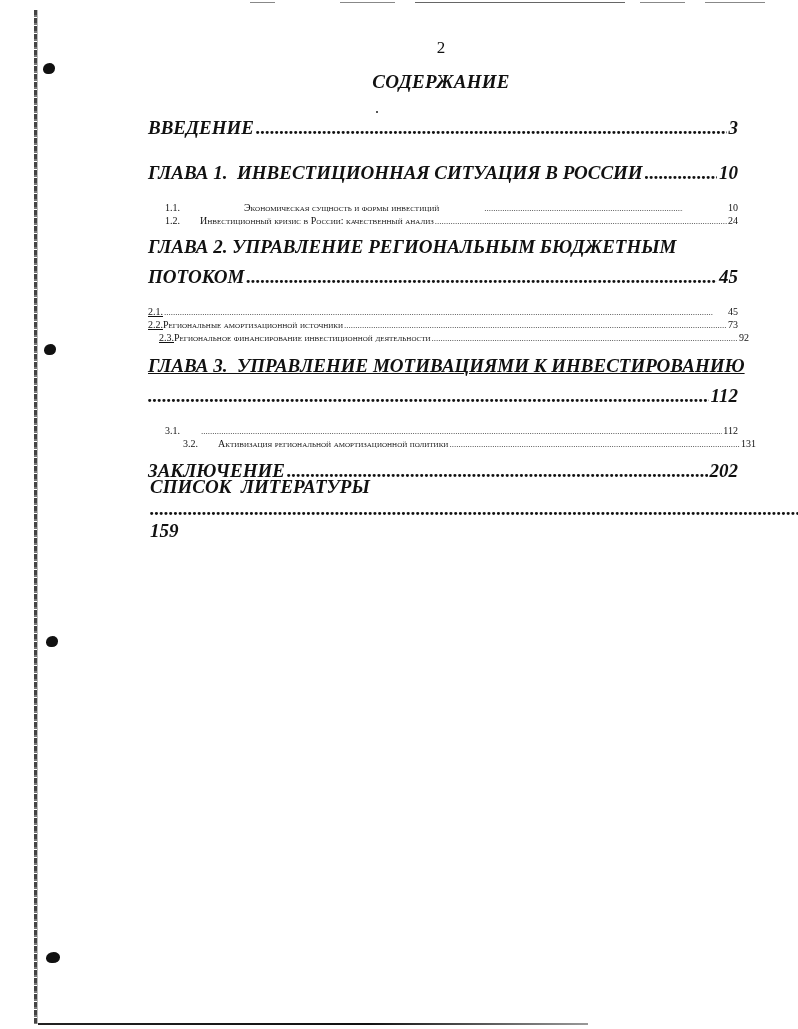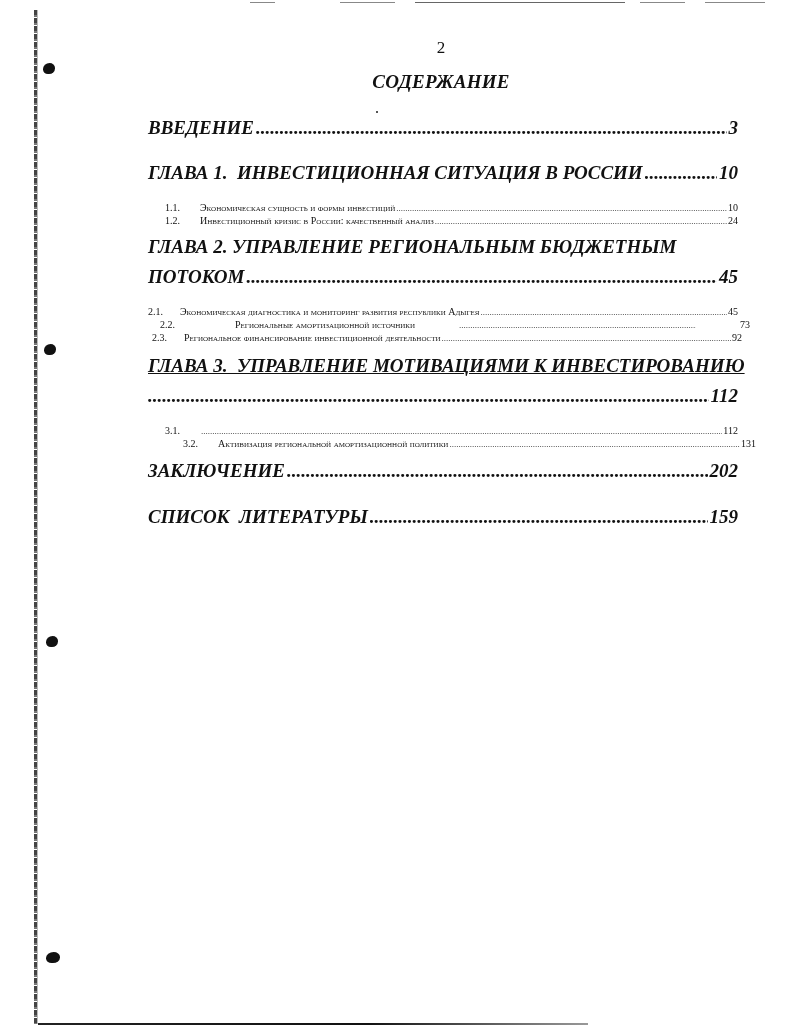--- a/index.html
+++ b/index.html
@@ -134,21 +134,22 @@
       font-variant: small-caps;
       white-space: nowrap;
       line-height: 12px;
     }
     .entry-sub .num {
       flex: 0 0 auto;
       width: 35px;
     }
     .entry-sub .num.tight {
       width: auto;
-      margin-right: 17px;
+      margin-right: 0;
+      text-decoration: underline;
     }
     .entry-sub .label {
       flex: 0 0 auto;
     }
     .entry-sub .leader {
       font-size: 9px;
       margin: 0 1px;
     }
     .entry-sub .page {
       flex: 0 0 auto;
@@ -181,21 +182,21 @@
     <span class="leader"></span>
     <span class="page">3</span>
   </div>
 
   <div class="entry-main" style="top:162px;">
     <span class="label" style="white-space:pre;">ГЛАВА 1.  ИНВЕСТИЦИОННАЯ СИТУАЦИЯ В РОССИИ</span>
     <span class="leader"></span>
     <span class="page">10</span>
   </div>
 
-  <div class="entry-sub" style="top:202px;">
+  <div class="entry-sub" style="top:202px;gap:44px;">
     <span class="num">1.1.</span>
     <span class="label">Экономическая сущность и формы инвестиций</span>
     <span class="leader"></span>
     <span class="page">10</span>
   </div>
   <div class="entry-sub" style="top:215px;">
     <span class="num">1.2.</span>
     <span class="label">Инвестиционный кризис в России: качественный анализ</span>
     <span class="leader"></span>
     <span class="page">24</span>
@@ -205,31 +206,30 @@
     <span>ГЛАВА 2. УПРАВЛЕНИЕ РЕГИОНАЛЬНЫМ БЮДЖЕТНЫМ</span>
   </div>
   <div class="entry-main" style="top:266px;">
     <span class="label">ПОТОКОМ</span>
     <span class="leader"></span>
     <span class="page">45</span>
   </div>
 
   <div class="entry-sub" style="top:306px;left:0;width:590px;">
     <span class="num tight">2.1.</span>
-    <span class="label">Экономическая диагностика и мониторинг развития республики Адыгея</span>
     <span class="leader"></span>
     <span class="page">45</span>
   </div>
-  <div class="entry-sub" style="top:319px;left:12px;width:590px;gap:43px;">
+  <div class="entry-sub" style="top:319px;left:0;width:590px;">
     <span class="num tight">2.2.</span>
     <span class="label">Региональные амортизационной источники</span>
     <span class="leader"></span>
     <span class="page">73</span>
   </div>
-  <div class="entry-sub" style="top:332px;left:4px;width:590px;">
+  <div class="entry-sub" style="top:332px;left:11px;width:590px;">
     <span class="num tight">2.3.</span>
     <span class="label">Региональное финансирование инвестиционной деятельности</span>
     <span class="leader"></span>
     <span class="page">92</span>
   </div>
 
   <div class="entry-line-only" style="top:355px;">
     <span style="white-space:pre;text-decoration:underline;">ГЛАВА 3.  УПРАВЛЕНИЕ МОТИВАЦИЯМИ К ИНВЕСТИРОВАНИЮ</span>
   </div>
   <div class="entry-main" style="top:385px;">
@@ -248,19 +248,19 @@
     <span class="leader"></span>
     <span class="page">131</span>
   </div>
 
   <div class="entry-main" style="top:460px;">
     <span class="label">ЗАКЛЮЧЕНИЕ</span>
     <span class="leader"></span>
     <span class="page">202</span>
   </div>
 
-  <div class="entry-main" style="top:506px;">
+  <div class="entry-main" style="top:476px;flex-direction:column;">
     <span class="label" style="white-space:pre;">СПИСОК  ЛИТЕРАТУРЫ</span>
     <span class="leader"></span>
     <span class="page">159</span>
   </div>
 
 </div>
 
 </body></html>

